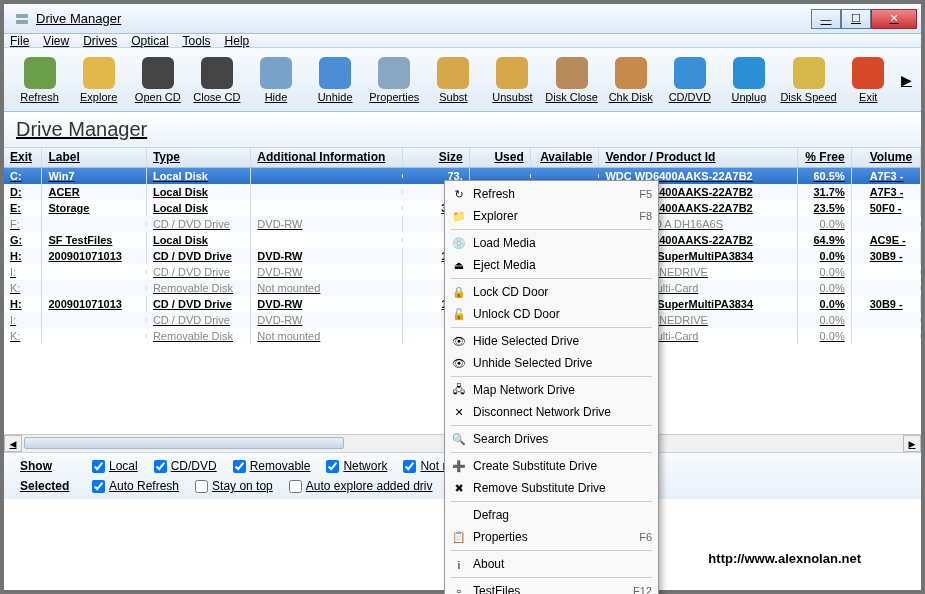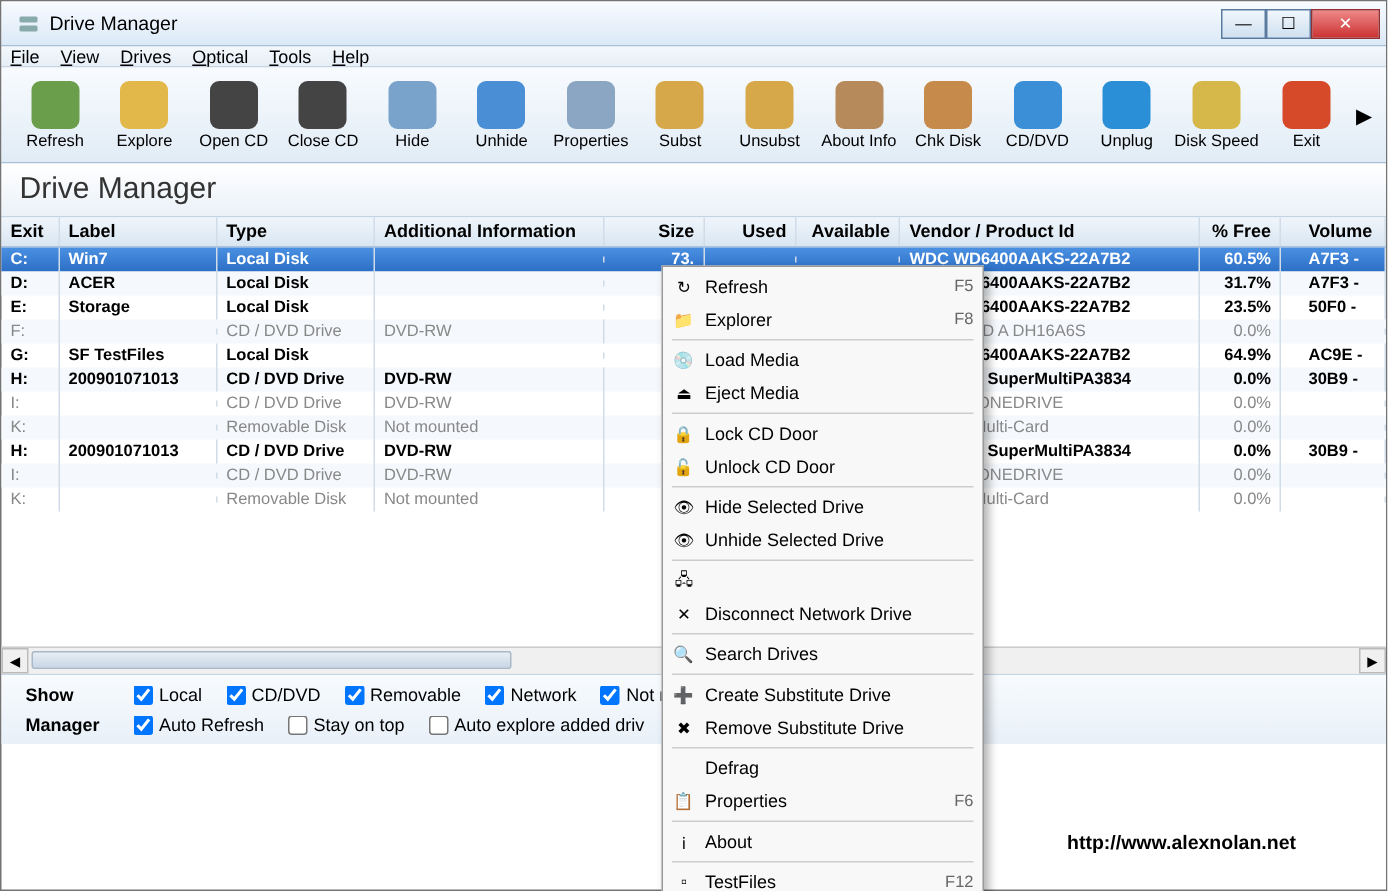--- a/index.html
+++ b/index.html
@@ -1,17 +1,17 @@
 <!DOCTYPE html>
 <html><head>
 <meta charset="utf-8">
 <style>
 * { box-sizing: border-box; margin: 0; padding: 0; }
 body { font-family: "Segoe UI", Tahoma, sans-serif; font-size: 12px; background: #fff; overflow: hidden; }
-.window { width: 925px; height: 594px; background: #fff; border: 1px solid #737373; position: relative; }
+.window { width: 925px; height: 594px; background: #fff; border: 4px solid #737373; position: relative; text-decoration: underline; }
 .titlebar { height: 30px; background: linear-gradient(#f8fbff,#dbe9f7); display: flex; align-items: center; padding: 0 4px; border-bottom: 1px solid #a7bfd6; }
 .titlebar .app-icon { width: 16px; height: 16px; margin: 0 6px; }
 .titlebar .title { flex: 1; font-size: 13px; color: #000; }
 .winbtns { display: flex; gap: 0; }
 .winbtn { width: 30px; height: 20px; border: 1px solid #5a7aa0; background: linear-gradient(#f0f6fc,#cfe0f0); display: flex; align-items: center; justify-content: center; font-size: 11px; }
 .winbtn.close { background: linear-gradient(#e88,#c33); color: #fff; width: 46px; border-color: #963030; }
 .menubar { height: 14px; display: flex; align-items: center; padding: 0 6px; gap: 14px; background: linear-gradient(#f4f8fc,#e6eef6); border-bottom: 1px solid #c5d4e3; }
 .menubar span { cursor: default; }
 .menubar .ul { text-decoration: underline; }
 .toolbar { height: 64px; background: linear-gradient(#f8fbfe,#e1ecf6); border-bottom: 1px solid #a7bfd6; display: flex; align-items: center; padding: 4px 8px; gap: 4px; overflow: hidden; }
@@ -114,21 +114,21 @@
       <div class="tbtn">
         <div class="ticon" style="background: rgb(214, 168, 74);"></div>
         <div class="tlabel">Subst</div>
       </div>
       <div class="tbtn">
         <div class="ticon" style="background: rgb(214, 168, 74);"></div>
         <div class="tlabel">Unsubst</div>
       </div>
       <div class="tbtn">
         <div class="ticon" style="background: rgb(182, 138, 90);"></div>
-        <div class="tlabel">About Info</div>
+        <div class="tlabel">Disk Close</div>
       </div>
       <div class="tbtn">
         <div class="ticon" style="background: rgb(198, 138, 74);"></div>
         <div class="tlabel">Chk Disk</div>
       </div>
       <div class="tbtn">
         <div class="ticon" style="background: rgb(58, 143, 214);"></div>
         <div class="tlabel">CD/DVD</div>
       </div>
       <div class="tbtn">
@@ -323,21 +323,21 @@
         <label>
             <input type="checkbox" checked="" style="">
             <span>Network</span>
           </label>
         <label>
             <input type="checkbox" checked="" style="">
             <span>Not m</span>
           </label>
       </div>
       <div class="opts">
-        <span class="lbl">Manager</span>
+        <span class="lbl">Selected</span>
         <label>
             <input type="checkbox" checked="" style="">
             <span>Auto Refresh</span>
           </label>
         <label>
             <input type="checkbox" style="">
             <span>Stay on top</span>
           </label>
         <label>
             <input type="checkbox" style="">
@@ -389,20 +389,21 @@
         <div class="mkey"></div>
       </div>
       <div class="mi">
         <div class="micon">👁</div>
         <div class="mlabel">Unhide Selected Drive</div>
         <div class="mkey"></div>
       </div>
       <div class="sep"></div>
       <div class="mi">
         <div class="micon">🖧</div>
+        <div class="mlabel">Map Network Drive</div>
         <div class="mkey"></div>
       </div>
       <div class="mi">
         <div class="micon">✕</div>
         <div class="mlabel">Disconnect Network Drive</div>
         <div class="mkey"></div>
       </div>
       <div class="sep"></div>
       <div class="mi">
         <div class="micon">🔍</div>

